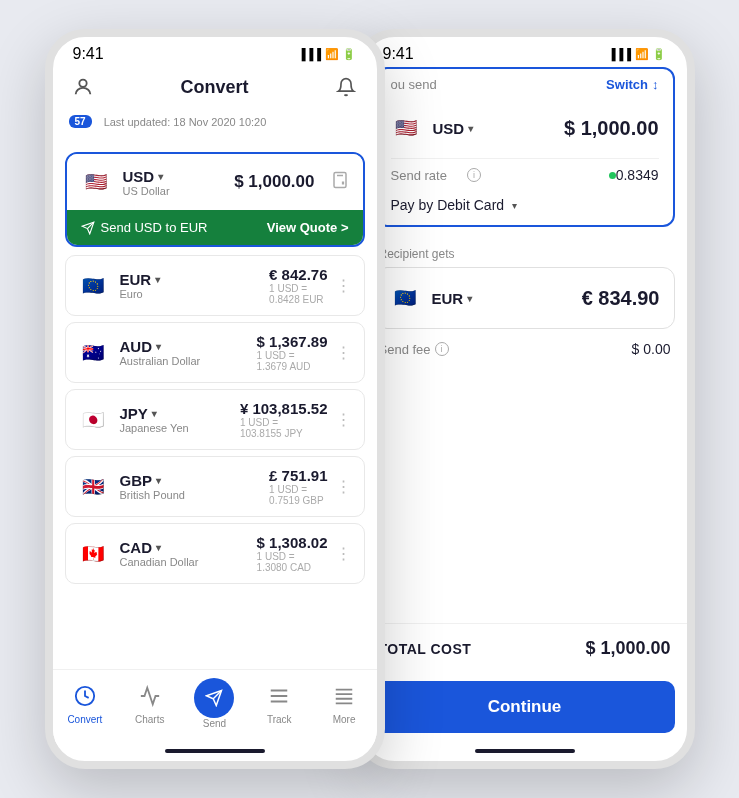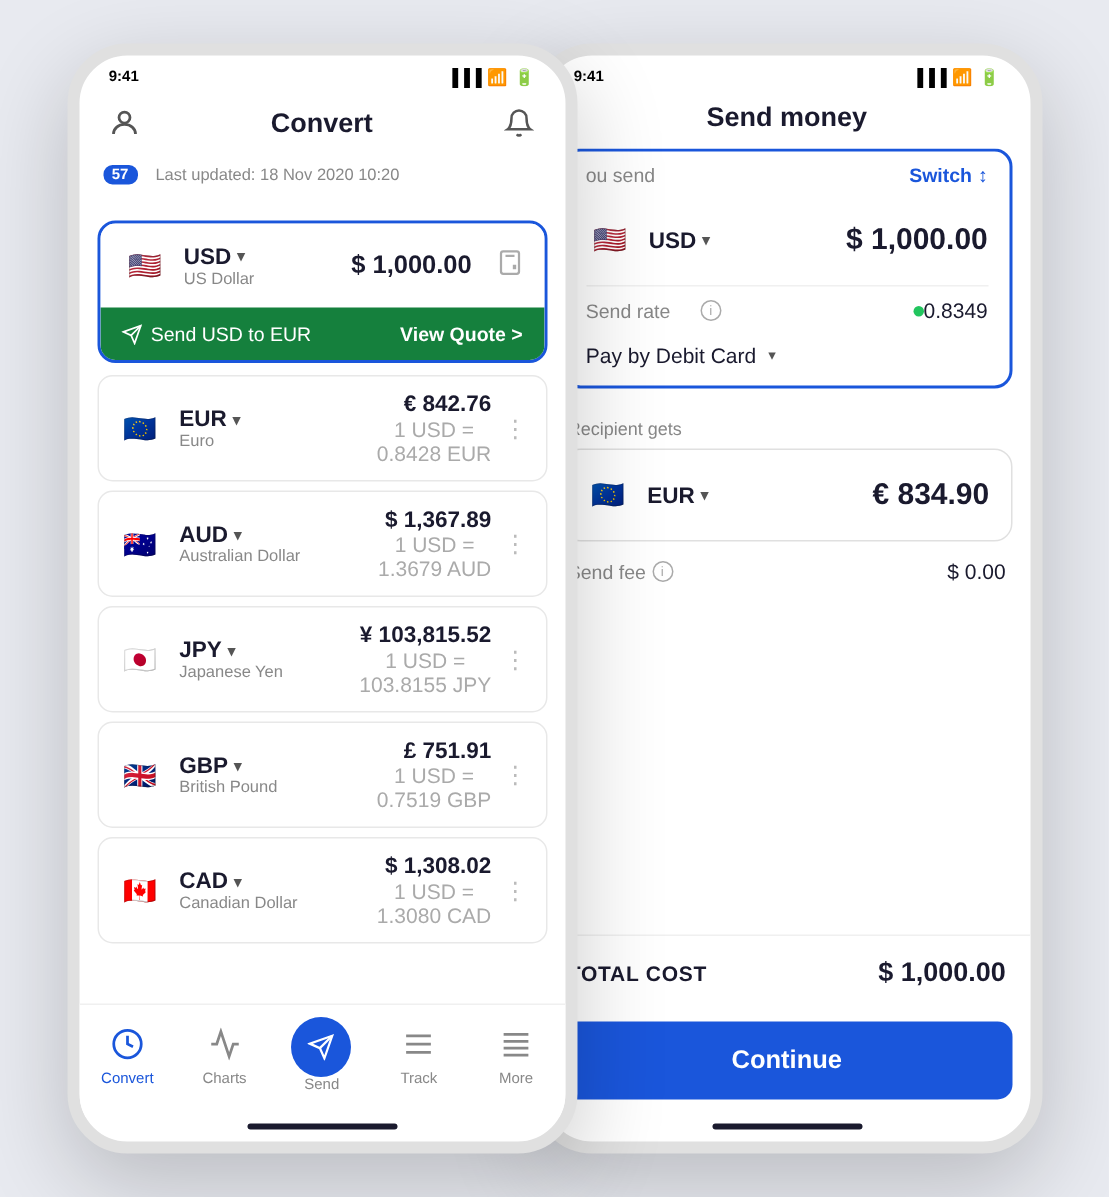--- a/index.html
+++ b/index.html
@@ -35,21 +35,21 @@
 
     
     .status-bar {
       display: flex;
       justify-content: space-between;
       align-items: center;
       padding: 8px 20px 4px;
       font-size: 12px;
       font-weight: 600;
     }
-    .status-time { font-size: 10px; font-weight: 700; }
+    .status-time { font-size: 16px; font-weight: 400; }
     .status-icons { display: flex; gap: 4px; align-items: center; font-size: 11px; }
 
     
     .header {
       display: flex;
       justify-content: space-between;
       align-items: center;
       padding: 6px 16px 10px;
     }
     .header-title {
@@ -187,23 +187,23 @@
     }
     .currency-row-amount {
       text-align: right;
     }
     .amount-main {
       font-size: 15px;
       font-weight: 600;
       color: #1a1a2e;
     }
     .amount-rate {
-      font-size: 14px;
+      font-size: 10px;
       color: #aaa;
-      text-align: center;
+      text-align: left;
     }
     .dots-icon {
       color: #bbb;
       font-size: 16px;
     }
     .caret {
       font-size: 10px;
       color: #555;
       margin-left: 2px;
     }
@@ -597,25 +597,20 @@
 
     <div class="status-bar">
       <span class="status-time">9:41</span>
       <div class="status-icons">
         <span>▐▐▐</span>
         <span>📶</span>
         <span>🔋</span>
       </div>
     </div>
 
-    <div class="header">
-      <div style="width:28px"></div>
-      <span class="header-title">Send money</span>
-      <div style="width:28px"></div>
-    </div>
 
     <div class="send-screen">
 
       <div class="send-card send-card-selected">
         <div class="you-send-header">
           <span class="you-send-label">
             <span>ou send</span>
           </span>
           <span class="switch-btn">
             <span>Switch</span>

